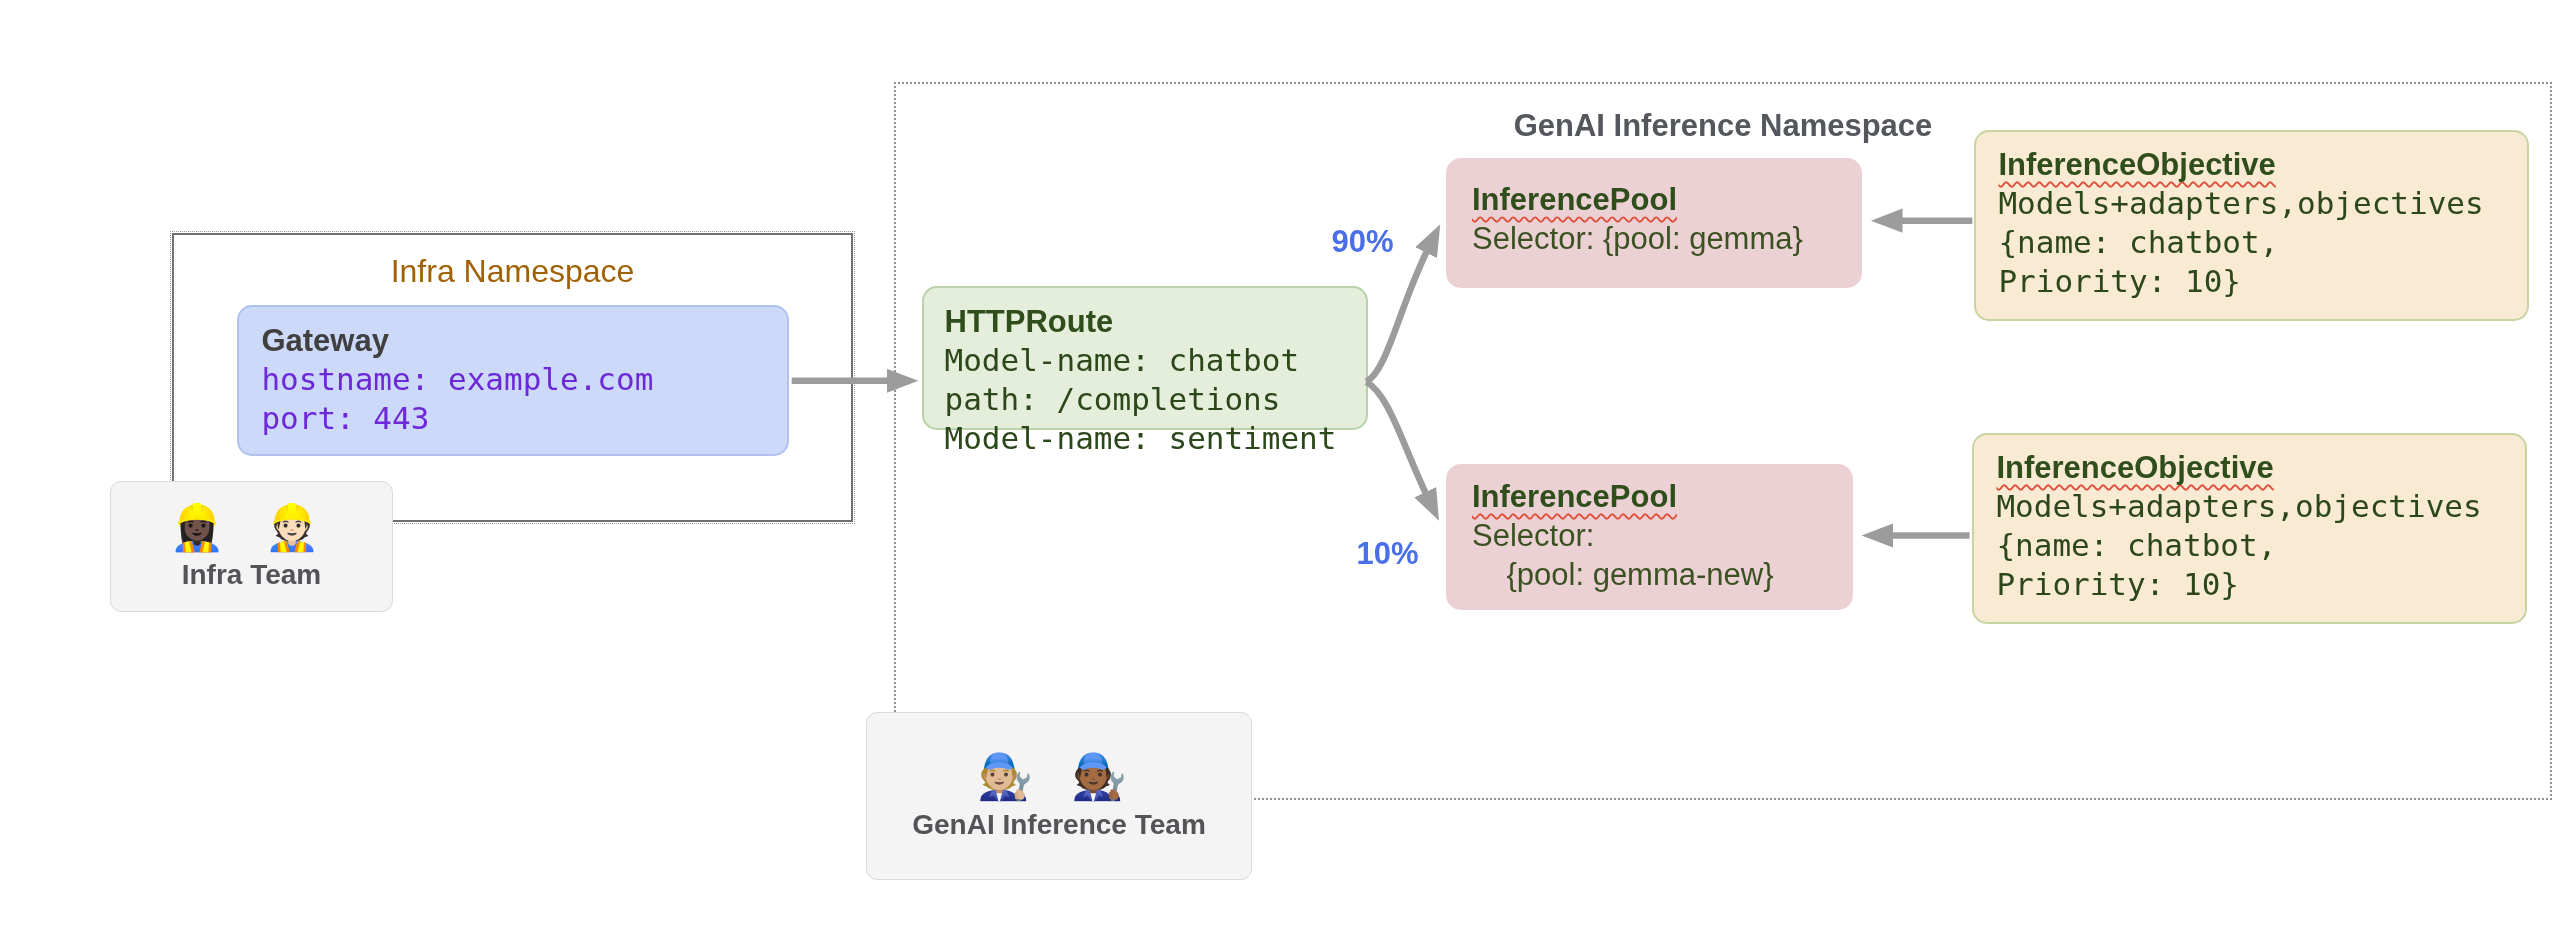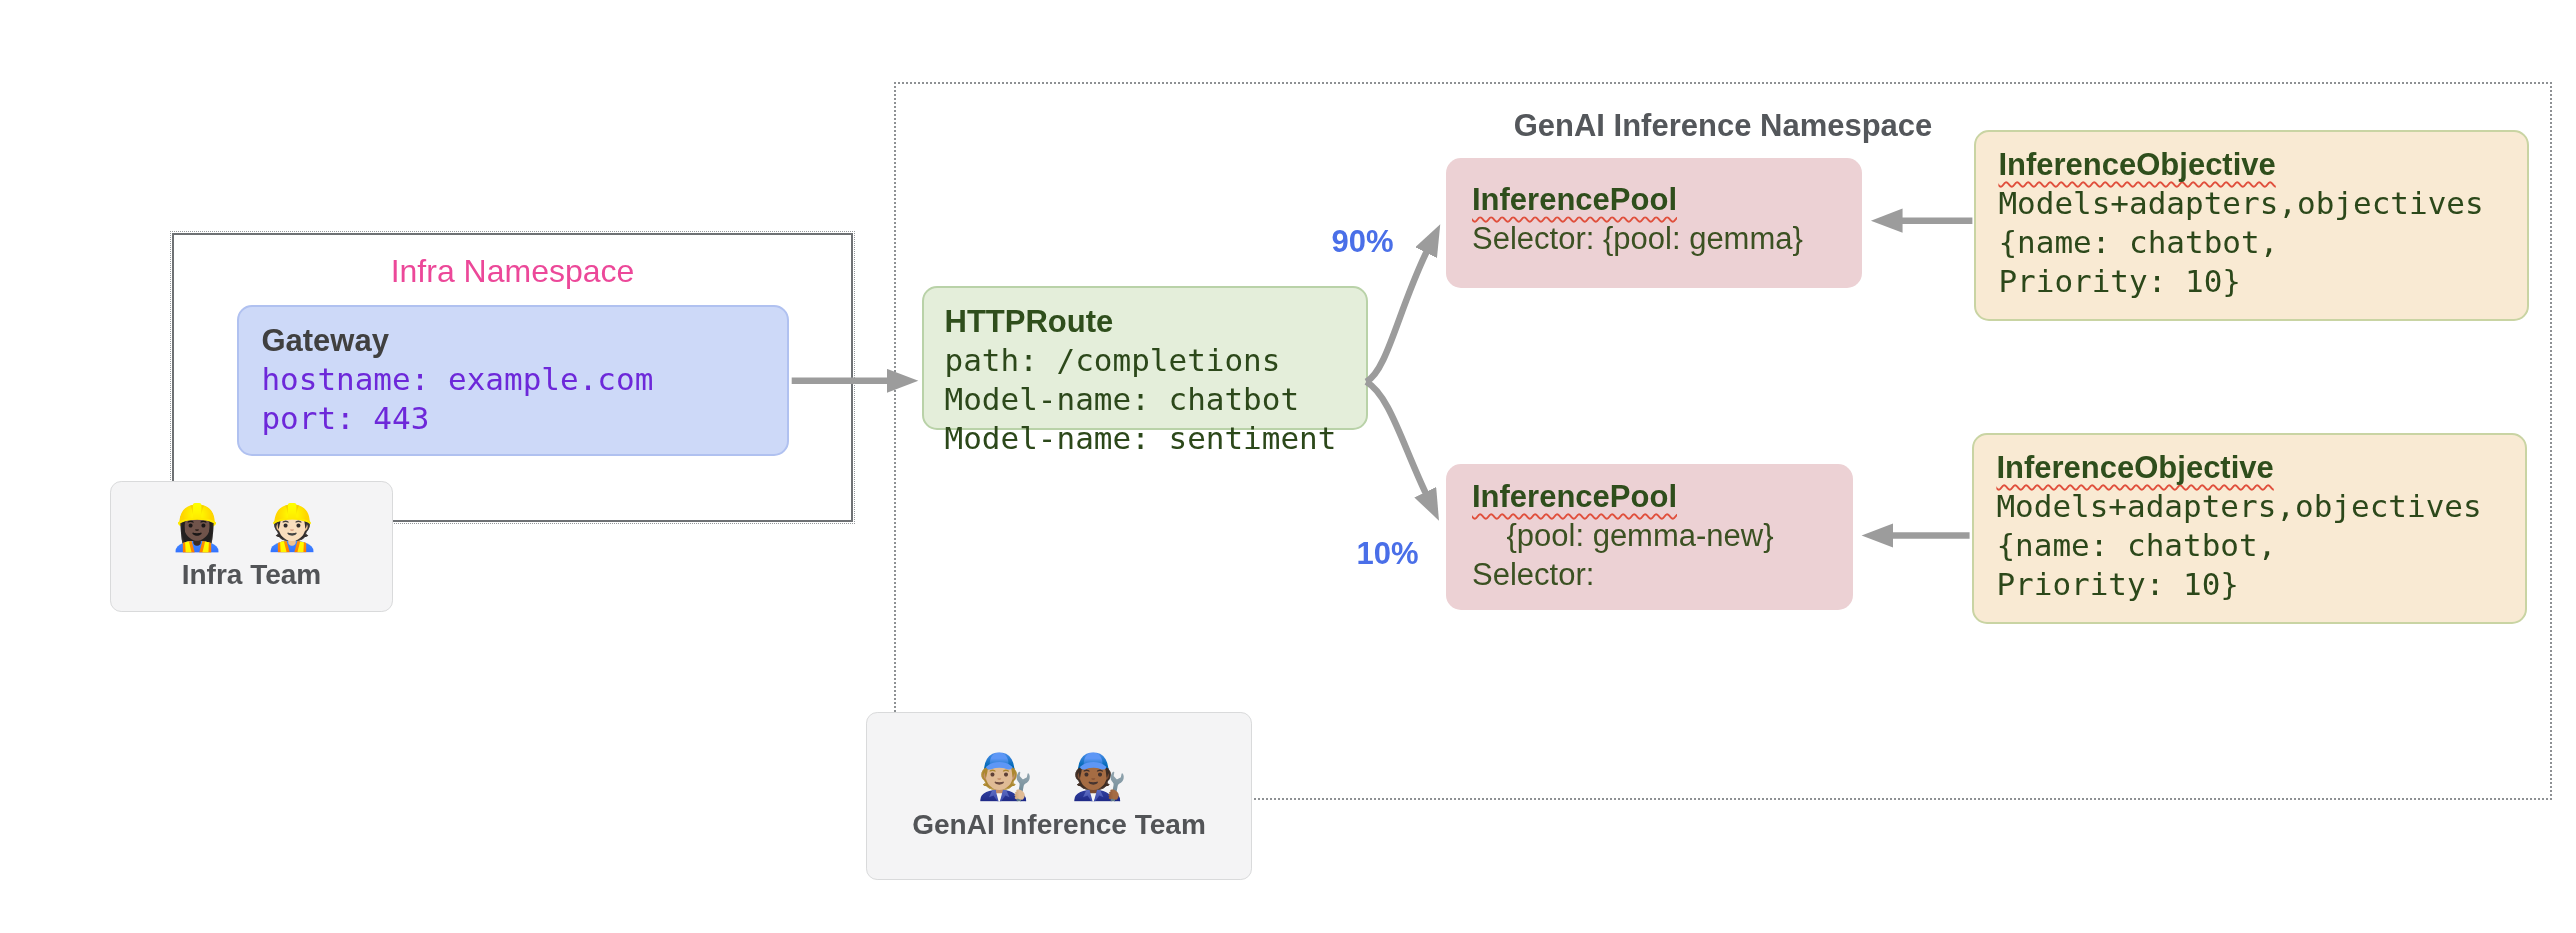--- a/index.html
+++ b/index.html
@@ -15,21 +15,21 @@
   
   .ns-infra{
     left:172px;top:233px;width:677px;height:285px;
     border:2.8px solid #6e7174;
     outline:1.9px dotted #95989b;outline-offset:1.9px;
     background:transparent;
     z-index:1;
   }
   .ns-infra .ns-title{
     margin-top:17px;text-align:center;
-    font-size:32px;line-height:39px;color:#ec4899;
+    font-size:32px;line-height:39px;color:#a16207;
   }
   .ns-genai{
     left:894px;top:82px;width:1654px;height:714px;
     border:2.8px dotted #8e9194;
     background:transparent;
     z-index:1;
   }
   .ns-genai .ns-title{
     margin-top:22.4px;text-align:center;
     font-size:31px;line-height:39px;font-weight:bold;color:#54575b;
@@ -128,34 +128,34 @@
   </div>
 
   <div class="abs node gateway">
     <div class="title">Gateway</div>
     <div class="line mono">hostname: example.com</div>
     <div class="line mono">port: 443</div>
   </div>
 
   <div class="abs node httproute">
     <div class="title">HTTPRoute</div>
+    <div class="line mono">Model-name: chatbot</div>
     <div class="line mono">path: /completions</div>
-    <div class="line mono">Model-name: chatbot</div>
     <div class="line mono">Model-name: sentiment</div>
   </div>
 
   <div class="abs node pool-top">
     <div class="title"><span class="squiggle">InferencePool</span></div>
     <div class="line sans-line">Selector: {pool: gemma}</div>
   </div>
 
   <div class="abs node pool-bottom">
     <div class="title"><span class="squiggle">InferencePool</span></div>
+    <div class="line sans-line">Selector:</div>
     <div class="line sans-line">    {pool: gemma-new}</div>
-    <div class="line sans-line">Selector:</div>
   </div>
 
   <div class="abs node obj-top">
     <div class="title"><span class="squiggle">InferenceObjective</span></div>
     <div class="line mono">Models+adapters,objectives</div>
     <div class="line mono">{name: chatbot,</div>
     <div class="line mono">Priority: 10}</div>
   </div>
 
   <div class="abs node obj-bottom">

